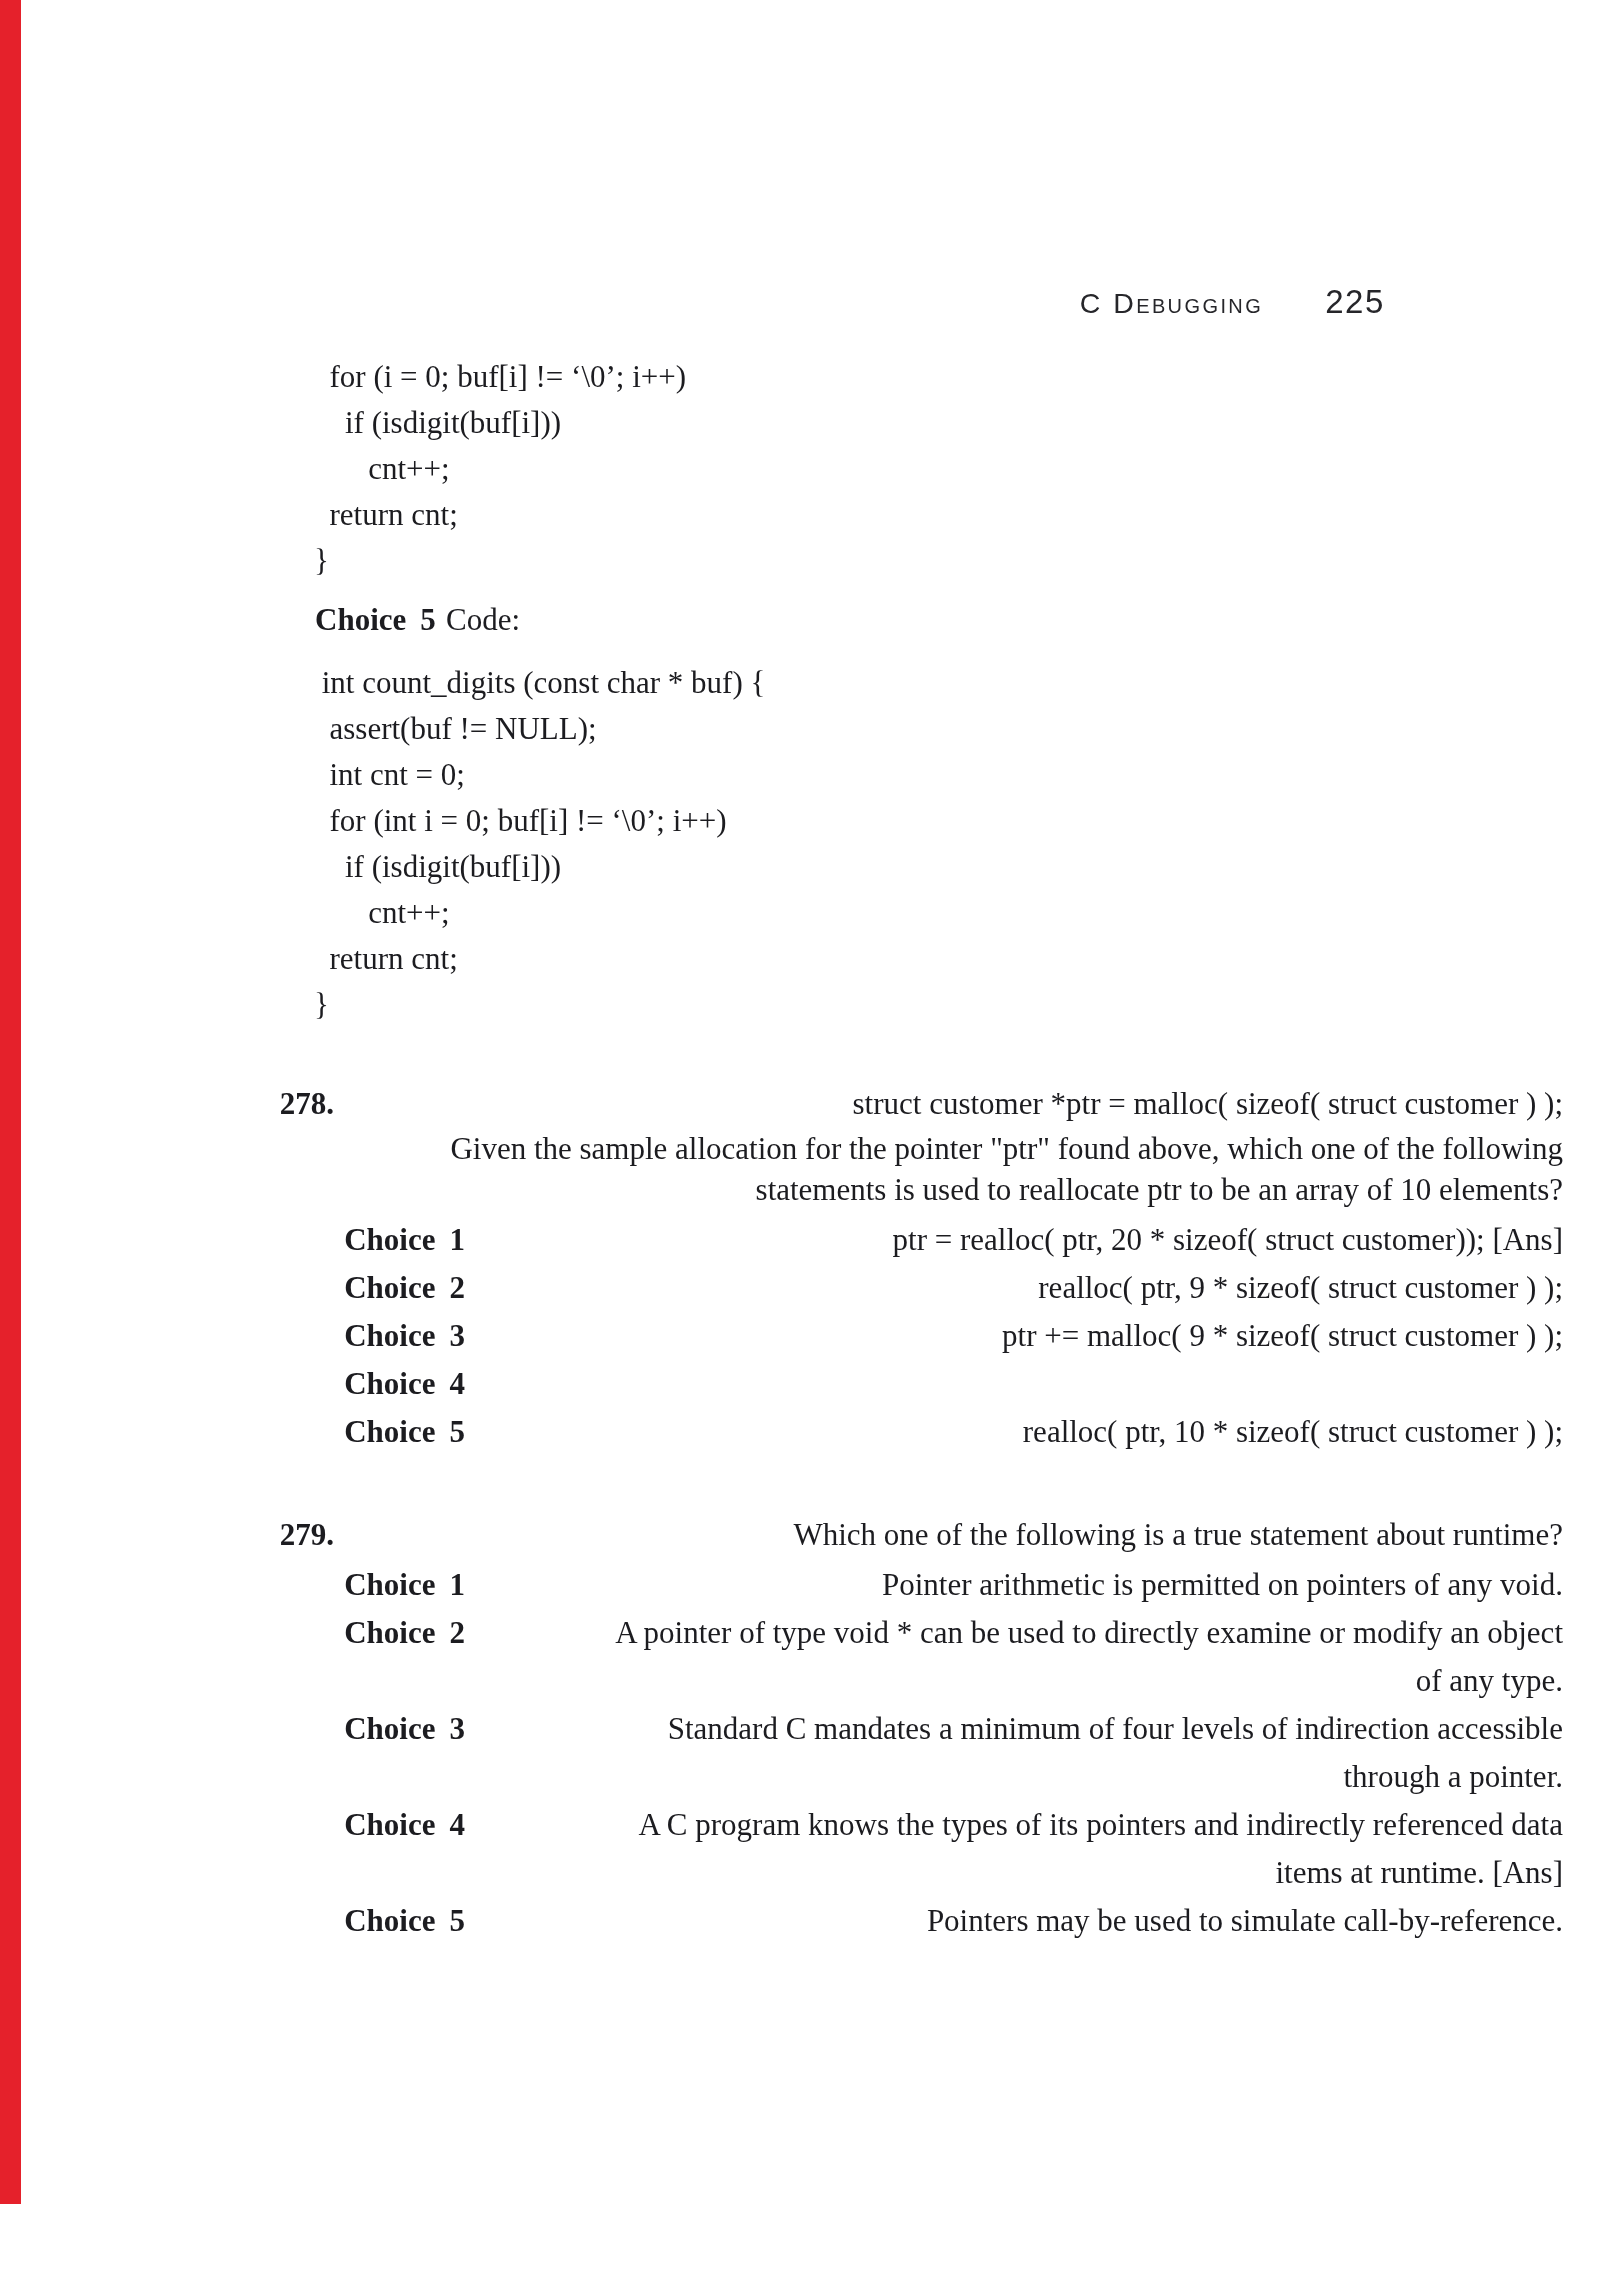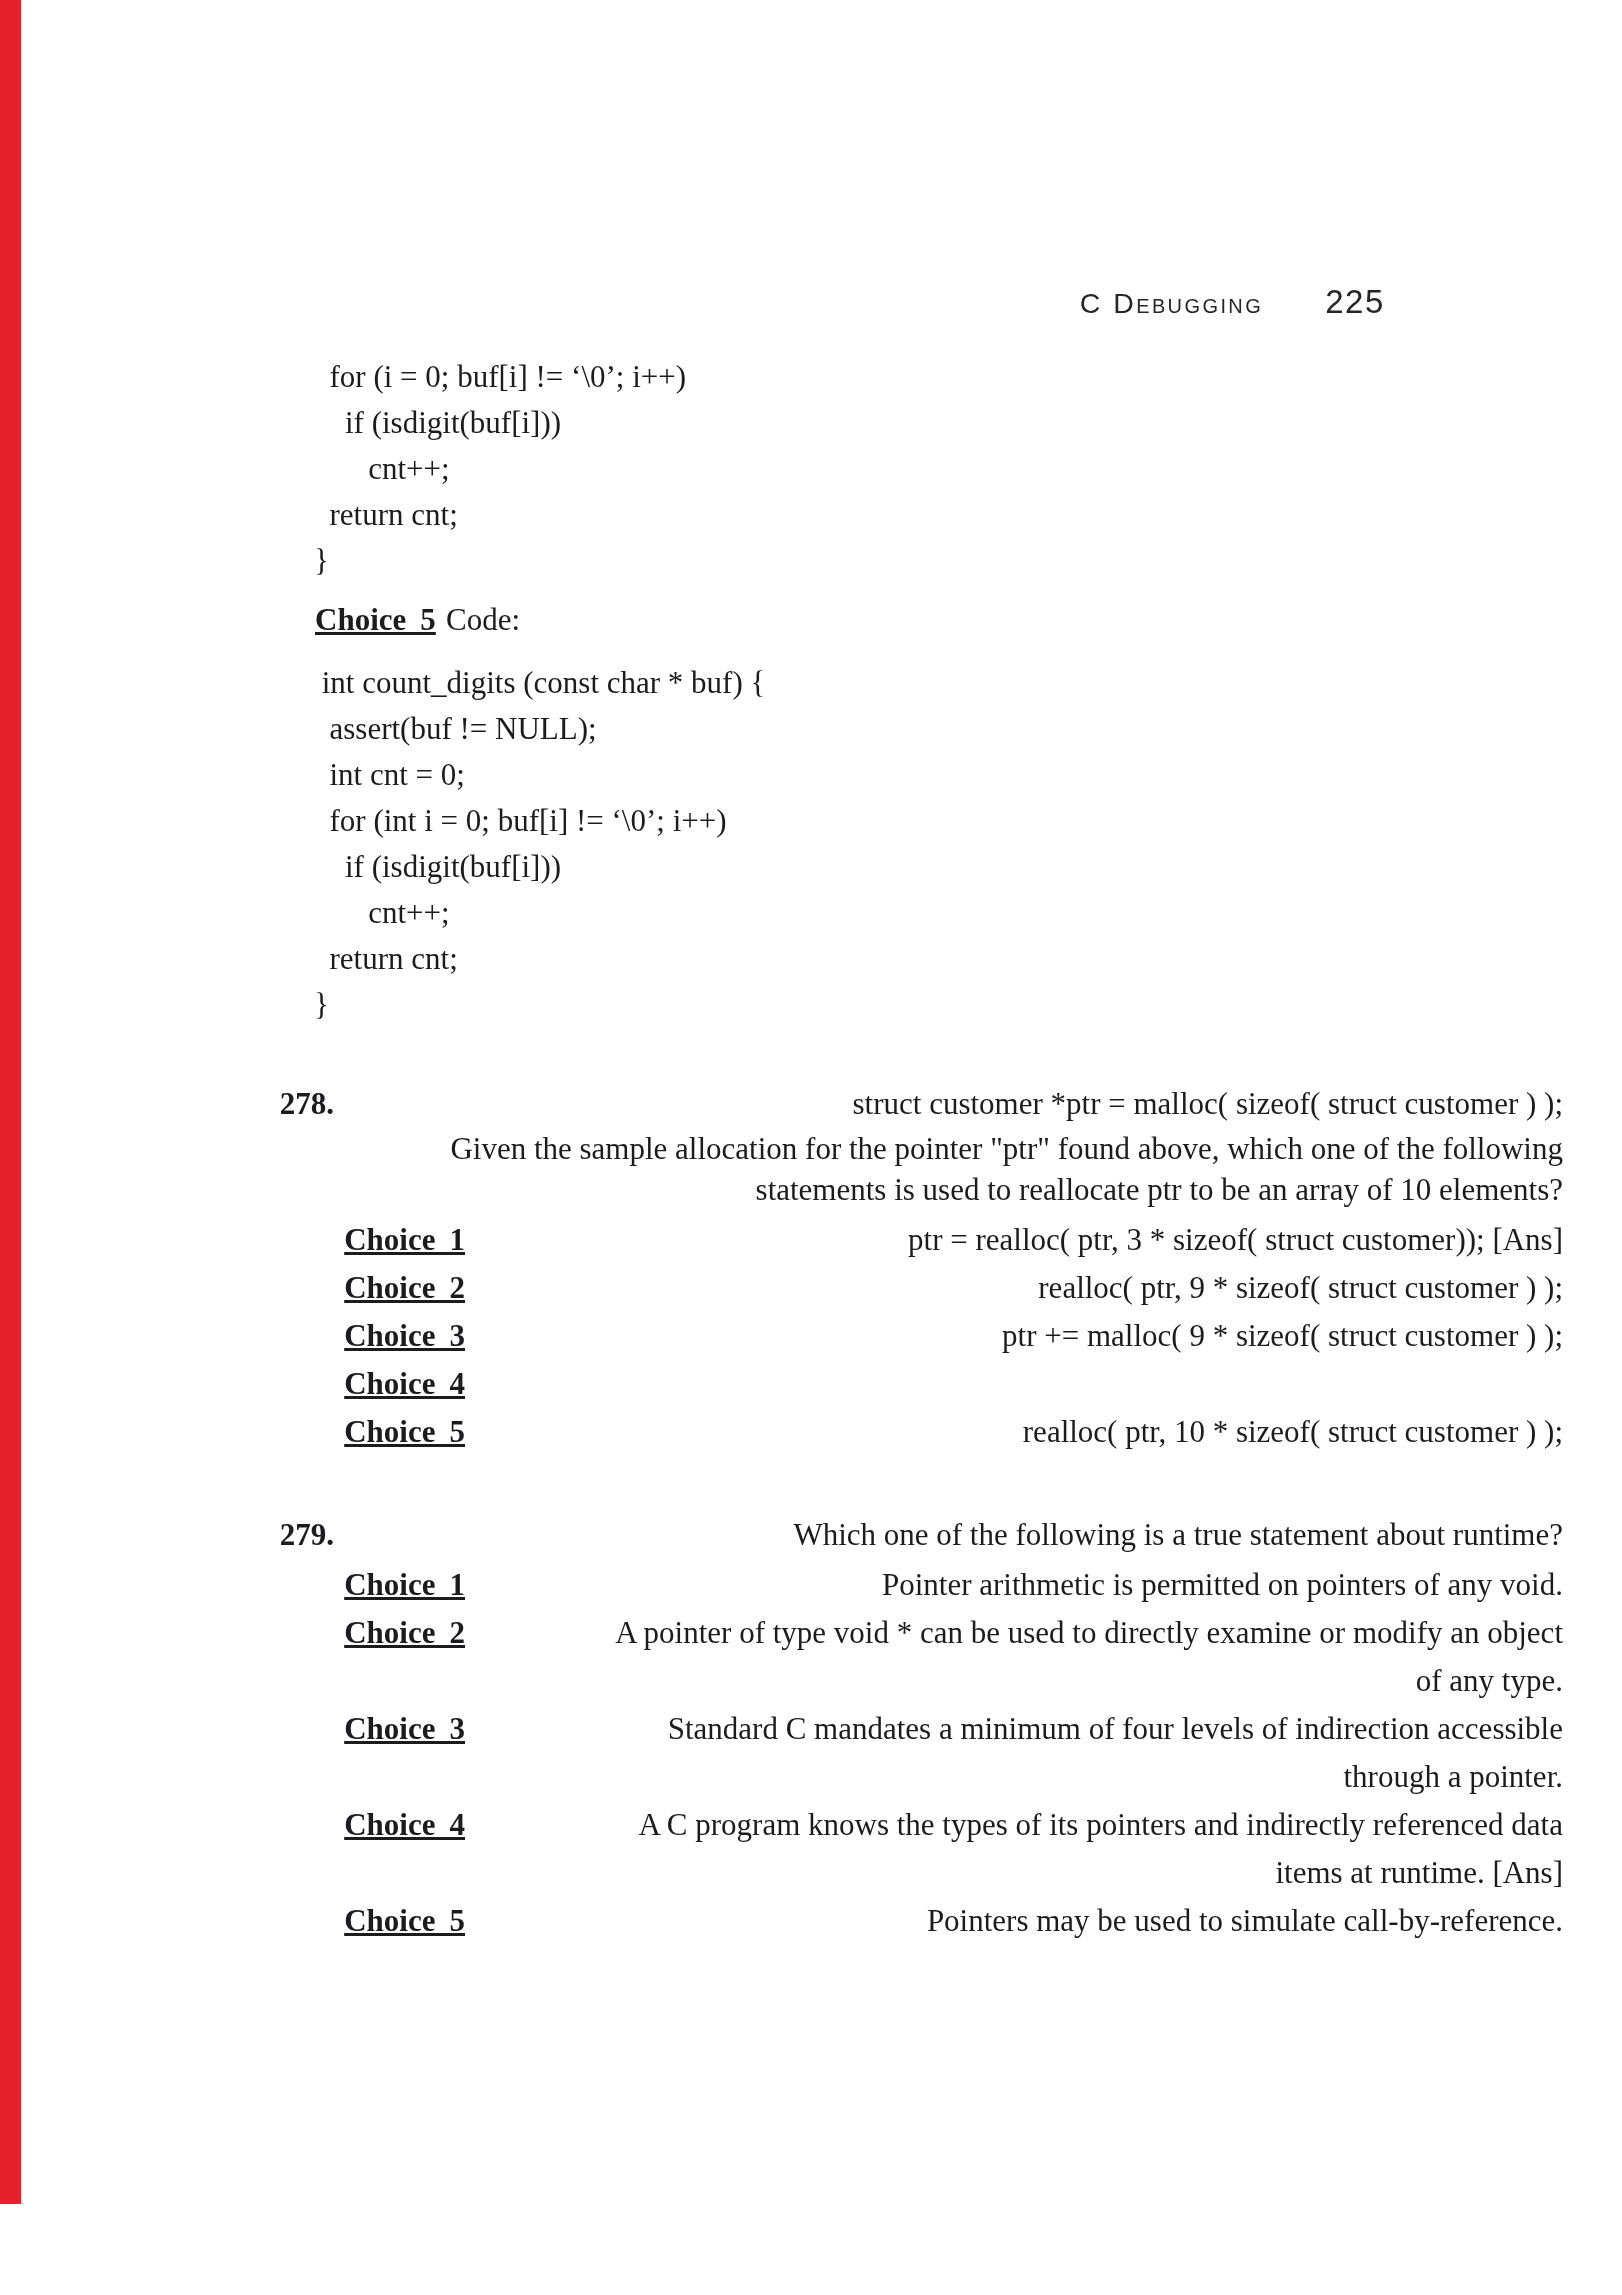--- a/index.html
+++ b/index.html
@@ -52,21 +52,20 @@
     left: 315px; top: 596px;
     display: flex;
     font-size: 31px;
     line-height: 48px;
   }
   .choice-label {
     font-weight: bold;
     width: 131px;
     flex: 0 0 131px;
     word-spacing: 6.3px;
-    text-decoration: underline;
   }
   .question {
     position: absolute;
     left: 256px;
     width: 1307px;
     font-size: 31px;
     text-align: right;
   }
   .q-278 { top: 1080px; }
   .q-279 { top: 1511px; }
@@ -132,21 +131,21 @@
   <div class="question q-278">
     <div class="stem-row">
       <span class="q-number">278.</span>
       <span class="stem-text">struct customer *ptr = malloc( sizeof( struct customer ) );</span>
     </div>
     <div class="prompt">Given the sample allocation for the pointer "ptr" found above, which one of the following
 statements is used to reallocate ptr to be an array of 10 elements?</div>
     <div class="choices choices-278">
       <div class="choice-row">
         <span class="choice-label">Choice 1</span>
-        <span class="choice-text">ptr = realloc( ptr, 3 * sizeof( struct customer)); [Ans]</span>
+        <span class="choice-text">ptr = realloc( ptr, 20 * sizeof( struct customer)); [Ans]</span>
       </div>
       <div class="choice-row">
         <span class="choice-label">Choice 2</span>
         <span class="choice-text">realloc( ptr, 9 * sizeof( struct customer ) );</span>
       </div>
       <div class="choice-row">
         <span class="choice-label">Choice 3</span>
         <span class="choice-text">ptr += malloc( 9 * sizeof( struct customer ) );</span>
       </div>
       <div class="choice-row">

